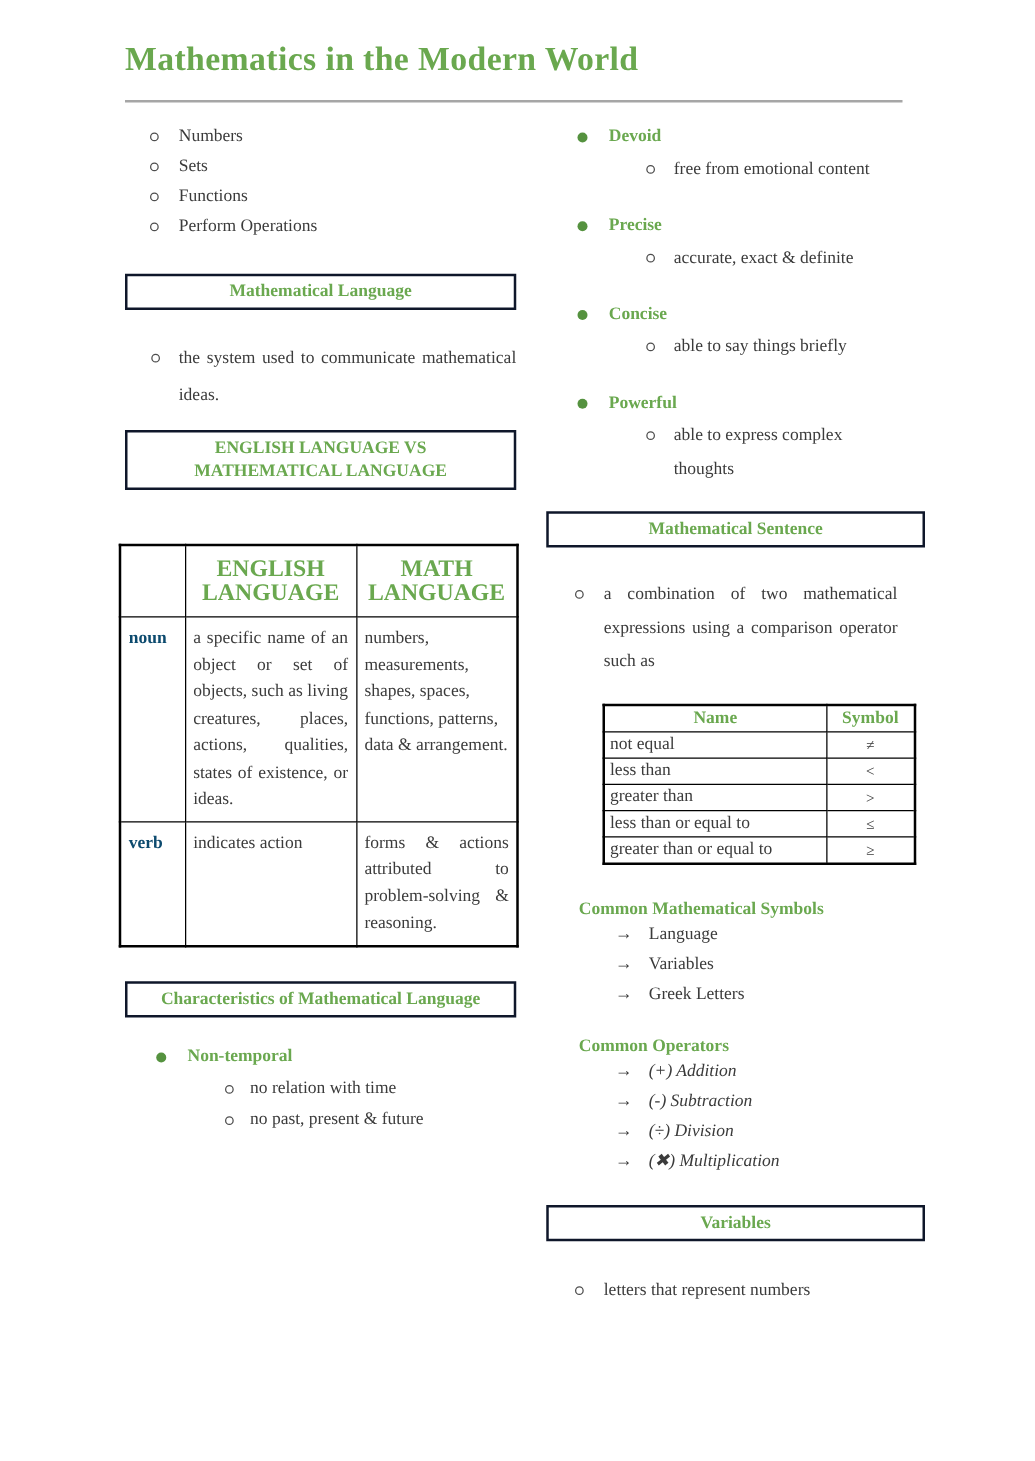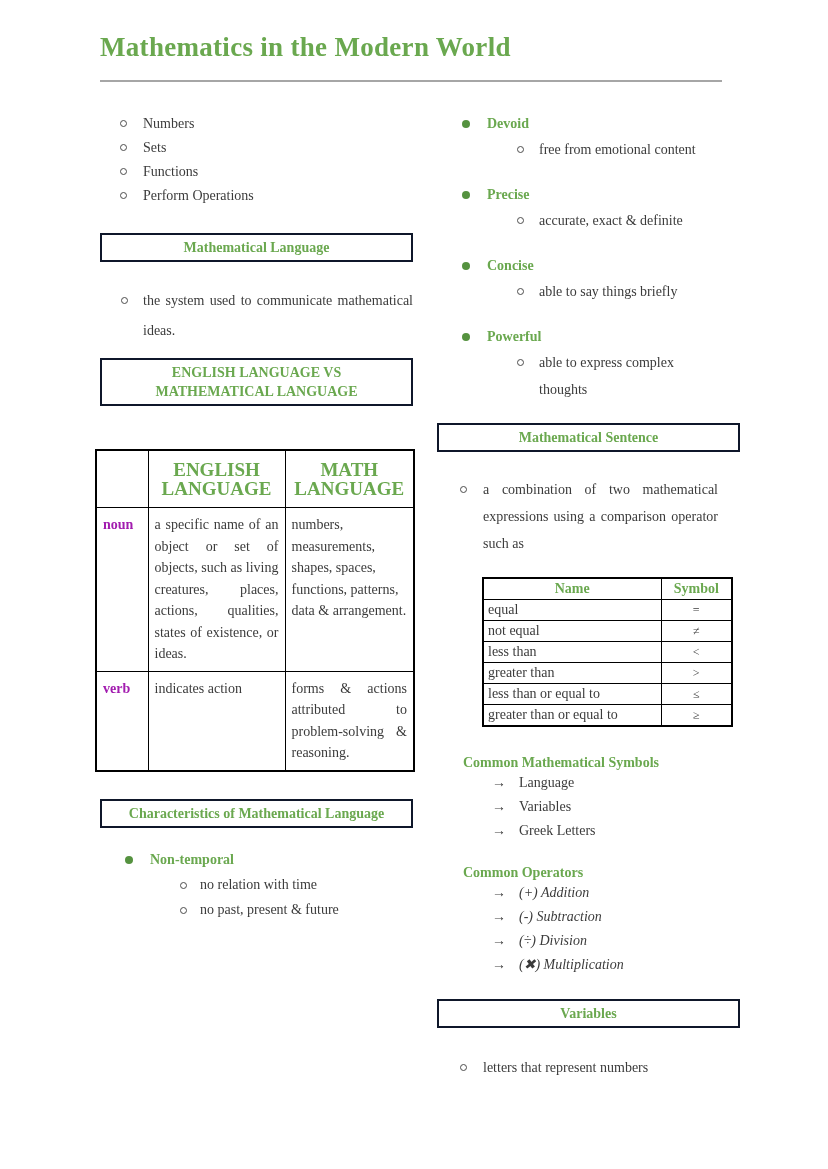--- a/index.html
+++ b/index.html
@@ -6,21 +6,21 @@
   .page {
     position:relative; width:828px; height:1169px; background:#ffffff;
     font-family:Liberation Serif, serif; color:#3b3b3b; overflow:hidden;
   }
   .page-title {
     position:absolute; left:100px; top:32px; margin:0;
     font-size:27px; font-weight:bold; color:#6aa84f; letter-spacing:0.3px;
   }
   .title-rule { position:absolute; left:100px; top:80px; width:622px; height:2px; background:#a6a6a6; }
 
-  .col { position:absolute; top:112px; font-size:14px; }
+  .col { position:absolute; top:98px; font-size:14px; }
   .col-left  { left:100px; width:313px; }
   .col-right { left:437px; width:303px; }
 
   
   .cb { position:absolute; width:7px; height:7px; border:1.5px solid #4d4d4d;
         border-radius:50%; box-sizing:border-box; }
   
   .dot { position:absolute; width:8px; height:8px; background:#55923f; border-radius:50%; }
 
   ul { list-style:none; margin:0; padding:0; }
@@ -40,21 +40,21 @@
   .para-r .cb { left:23px; top:10px; }
   .para-r.single { text-align:left; width:303px; }
 
   
   .lang-table { border-collapse:collapse; table-layout:fixed; width:318px; margin:43px 0 0 -5px;
                 border:2px solid #000; }
   .lang-table th, .lang-table td { border:1px solid #000; }
   .lang-table th { color:#6aa84f; font-weight:bold; font-size:19px; text-align:center;
                    vertical-align:middle; padding:9px 4px; line-height:19px; }
   .lang-table td { vertical-align:top; padding:6px 6px; line-height:21.5px; font-size:14px; }
-  .lang-table td.term-cell { color:#a21caf; font-weight:bold; }
+  .lang-table td.term-cell { color:#0c4a6e; font-weight:bold; }
   .lang-table td.just { text-align:justify; }
 
   
   .term-line { position:relative; padding-left:50px; line-height:24px; }
   .term-line .dot { left:25px; top:8px; }
   .term-name { color:#6aa84f; font-weight:bold; }
   .sub-list li { position:relative; padding-left:102px; line-height:27px; width:277px; box-sizing:border-box; }
   .sub-list .cb { left:80px; top:10px; }
   .sub-list.tight li { line-height:25px; width:auto; padding-left:100px; }
   .q-group { margin-bottom:20px; }
@@ -196,24 +196,20 @@
       <colgroup>
           <col style="width:178px">
           <col style="width:71px">
         </colgroup>
       <tbody>
           <tr>
         <th>Name</th>
         <th>Symbol</th>
       </tr>
       <tr>
-        <td class="name-cell">equal</td>
-        <td class="symbol-cell">=</td>
-      </tr>
-      <tr>
         <td class="name-cell">not equal</td>
         <td class="symbol-cell">≠</td>
       </tr>
       <tr>
         <td class="name-cell">less than</td>
         <td class="symbol-cell">&lt;</td>
       </tr>
       <tr>
         <td class="name-cell">greater than</td>
         <td class="symbol-cell">&gt;</td>

